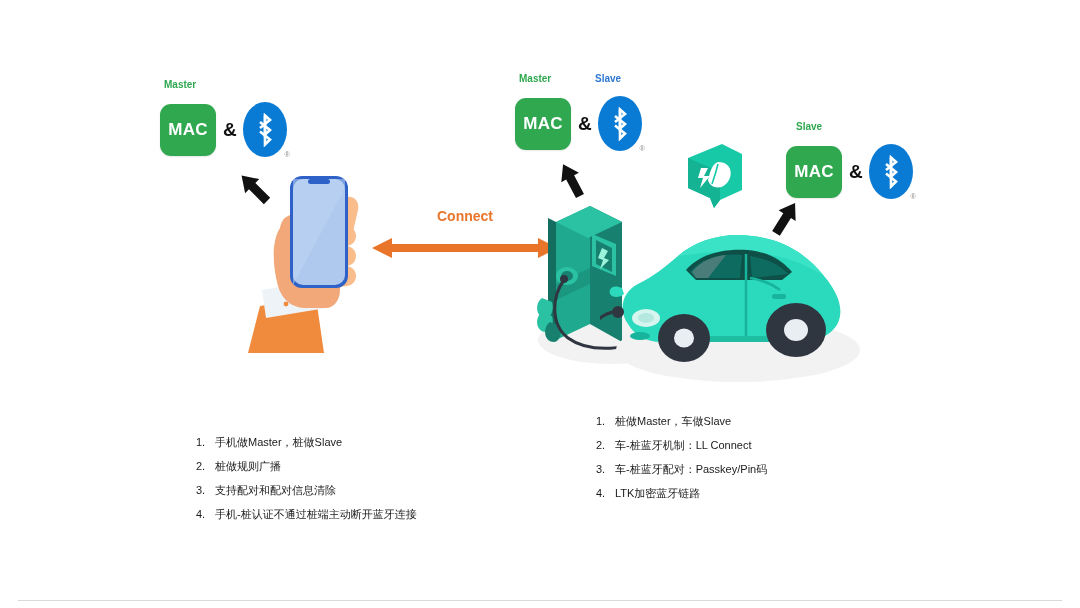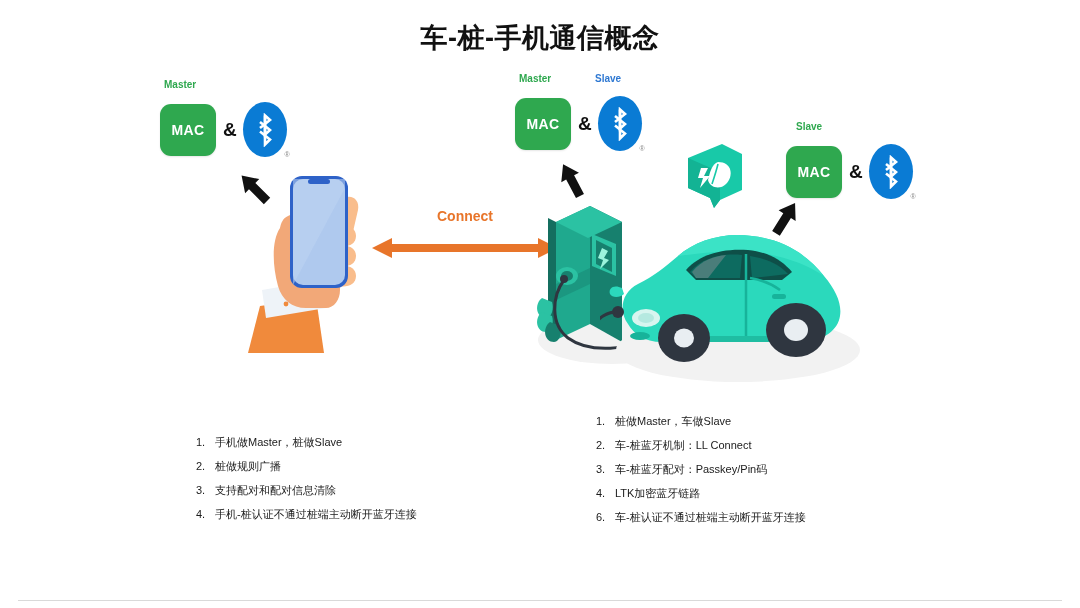--- a/index.html
+++ b/index.html
@@ -64,21 +64,21 @@
     height: 52px;
     border-radius: 11px;
     background: #2FA84F;
     display: flex;
     align-items: center;
     justify-content: center;
     box-shadow: 0 1px 2px rgba(0,0,0,0.10);
   }
   .mac-box span {
     color: #ffffff;
-    font-size: 14px;
+    font-size: 17px;
     font-weight: bold;
     letter-spacing: 0.3px;
   }
   .amp {
     font-size: 19px;
     font-weight: bold;
     color: #111111;
     margin: 0 6px 0 7px;
   }
   .bt-icon {
@@ -161,21 +161,20 @@
     width: 1044px;
     height: 1px;
     background: #d9d9d9;
   }
 </style>
 </head>
 <body>
 
 <div class="slide">
 
-  <div class="title">车-桩-手机通信概念</div>
 
   <div class="badge-group" style="left:160px; top:76px;">
     <div class="badge-labels">
       <div class="role-label role-master" style="left:4px;">Master</div>
     </div>
     <div class="badge-row" style="margin-top:6px;">
       <div class="mac-box">
         <span>MAC</span>
       </div>
       <div class="amp">&amp;</div>
@@ -393,20 +392,17 @@
     </div>
     <div class="item">
       <span class="num">2.</span><span>车-桩蓝牙机制：LL Connect</span>
     </div>
     <div class="item">
       <span class="num">3.</span><span>车-桩蓝牙配对：Passkey/Pin码</span>
     </div>
     <div class="item">
       <span class="num">4.</span><span>LTK加密蓝牙链路</span>
     </div>
-    <div class="item">
-      <span class="num">6.</span><span>车-桩认证不通过桩端主动断开蓝牙连接</span>
-    </div>
   </div>
 
   <div class="divider"></div>
 
 </div>
 
 </body></html>

